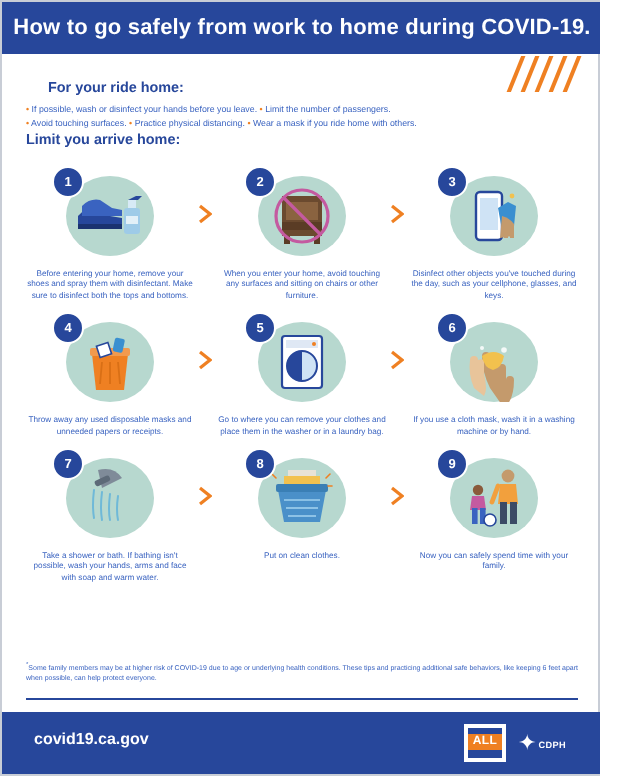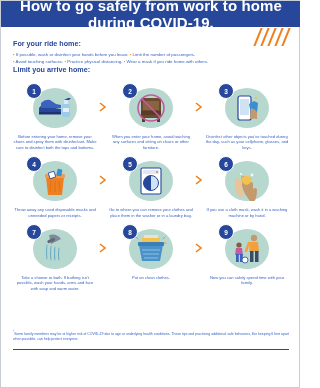--- a/index.html
+++ b/index.html
@@ -15,37 +15,37 @@
     border:1px solid #c8cdd6;box-sizing:border-box;background:#fff;
   }
   
   .header{
     position:absolute;left:0;top:0;width:300px;height:26px;
     background:#27479b;
   }
   .header-title{
     position:absolute;left:0;top:0;width:300px;height:26px;
     display:flex;align-items:center;justify-content:center;
-    color:#ffffff;font-size:15px;font-weight:bold;letter-spacing:.1px;
+    color:#ffffff;font-size:11px;font-weight:bold;letter-spacing:.1px;
     text-align:center;padding:0 0;box-sizing:border-box;
   }
   .stripes{
     position:absolute;right:6px;top:27px;width:40px;height:18px;
     overflow:hidden;
   }
   .stripes i{
     position:absolute;top:-4px;width:1.6px;height:26px;background:#ef8022;
     transform:rotate(22deg);transform-origin:center;
   }
   
   .ride{
     position:absolute;left:12px;top:38px;width:278px;
   }
   .ride-title{
-    color:#27479b;font-size:7.2px;font-weight:bold;margin-bottom:3px;
+    color:#27479b;font-size:7.2px;font-weight:bold;margin-bottom:3px;margin-left:11px;
   }
   .ride-line{
     color:#3a63c0;font-size:4.4px;line-height:7px;white-space:nowrap;
   }
   .ride-line .b{color:#ef8022;font-weight:bold;}
   .arrive-title{
     position:absolute;left:12px;top:64px;
     color:#27479b;font-size:7.2px;font-weight:bold;
   }
   
@@ -342,14 +342,26 @@
       </div>
     </div>
 
   </div>
 
   <div class="footnote">
     <sup>*</sup><span>Some family members may be at higher risk of COVID-19 due to age or underlying health conditions. These tips and practicing additional safe behaviors, like keeping 6 feet apart when possible, can help protect everyone.</span>
   </div>
   <div class="rule"></div>
 
+  <div class="footer">
+    <div class="footer-url">covid19.ca.gov</div>
+    <div class="logo-all">
+      <div class="bar"></div>
+      <div class="all">ALL</div>
+      <div class="sub"></div>
+    </div>
+    <div class="logo-cdph">
+      <span class="star">✦</span>
+      <span class="nm">CDPH</span>
+    </div>
+  </div>
 
 </div>
 
 </body></html>

